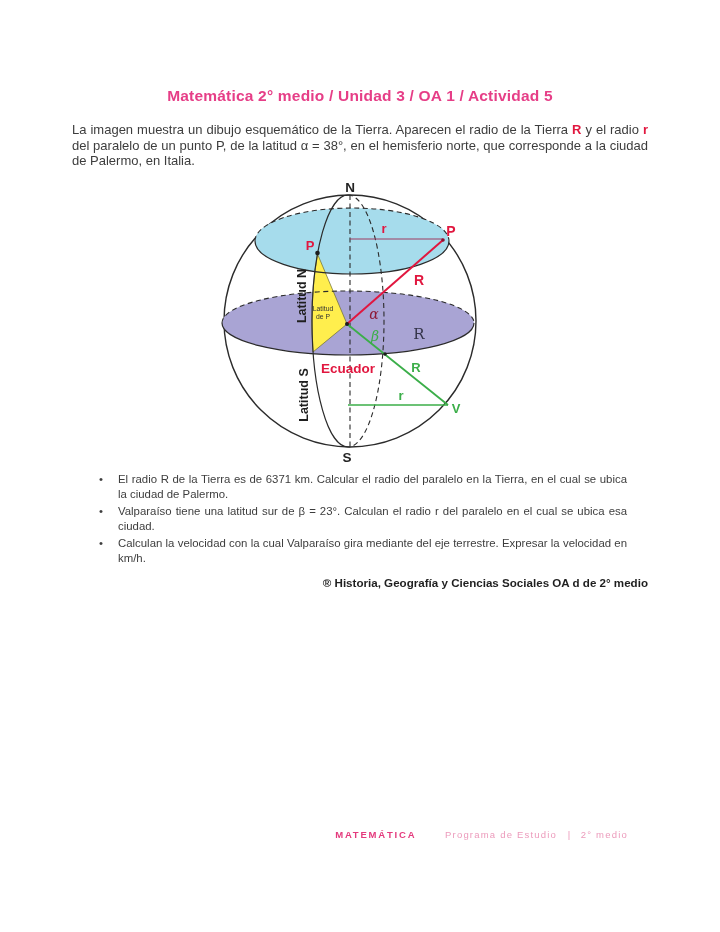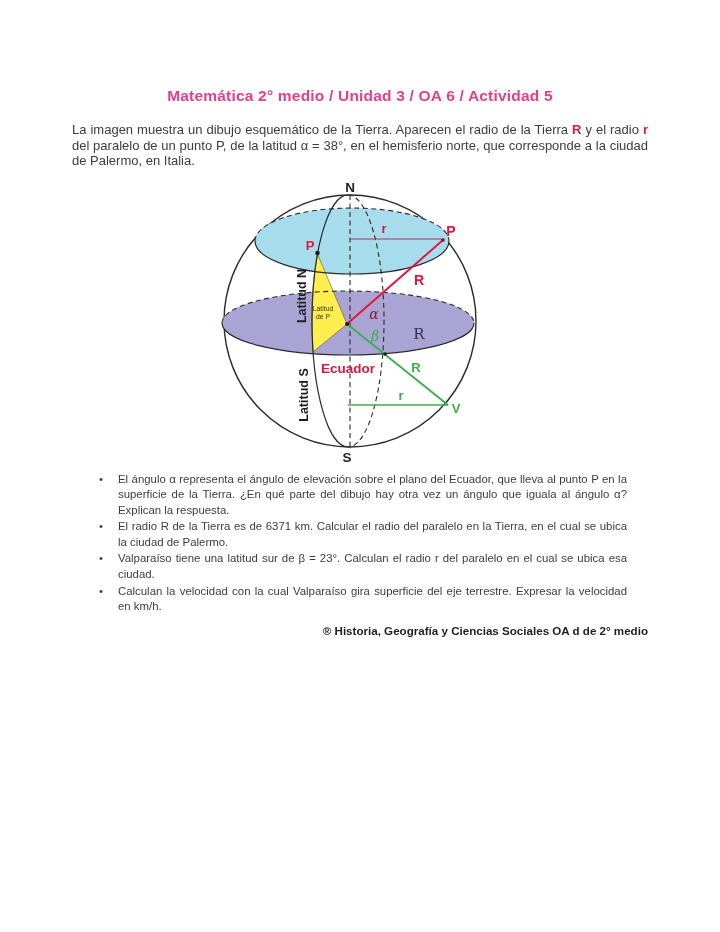--- a/index.html
+++ b/index.html
@@ -78,21 +78,21 @@
   .t-lat{font-size:12.5px;font-weight:bold;fill:#1f1f1f;}
   .t-wedge{font-size:6.8px;fill:#333333;}
   .solid{stroke:#2b2b2b;stroke-width:1.2;fill:none;}
   .dash{stroke:#2b2b2b;stroke-width:1.1;fill:none;stroke-dasharray:5 3.5;}
 </style>
 </head>
 <body>
 
 <div class="page">
 
-  <h1 class="page-title">Matemática 2° medio / Unidad 3 / OA 6 / Actividad 5</h1>
+  <h1 class="page-title">Matemática 2° medio / Unidad 3 / OA 1 / Actividad 5</h1>
 
   <p class="intro"><span>La imagen muestra un dibujo esquemático de la Tierra. Aparecen el radio de la Tierra </span><span class="red-b">R</span><span> y el radio </span><span class="red-b">r</span><span> del paralelo de un punto P, de la latitud α = 38°, en el hemisferio norte, que corresponde a la ciudad de Palermo, en Italia.</span></p>
 
   <div class="figure">
     <svg viewBox="225 175 290 295" width="290" height="295" xmlns="http://www.w3.org/2000/svg">
 
       <circle cx="360" cy="319" r="126" fill="#ffffff" stroke="#2b2b2b" stroke-width="1.4"></circle>
 
       <ellipse cx="358" cy="321" rx="126" ry="32" fill="#A9A4D4"></ellipse>
 
@@ -138,22 +138,27 @@
       <text x="411" y="398" text-anchor="middle" class="t-green" font-size="13">r</text>
       <text x="466" y="411" text-anchor="middle" class="t-green" font-size="13">V</text>
       <text transform="translate(316,294) rotate(-90)" text-anchor="middle" class="t-lat">Latitud N</text>
       <text transform="translate(318,393) rotate(-90)" text-anchor="middle" class="t-lat">Latitud S</text>
       <text x="333" y="309" text-anchor="middle" class="t-wedge">Latitud</text>
       <text x="333" y="317" text-anchor="middle" class="t-wedge">de P</text>
     </svg>
   </div>
 
   <ul class="bullets">
-    <li>El ángulo α representa el ángulo de elevación sobre el plano del Ecuador, que lleva al punto P en la superficie de la Tierra. ¿En qué parte del dibujo hay otra vez un ángulo que iguala al ángulo α? Explican la respuesta.</li>
     <li>El radio R de la Tierra es de 6371 km. Calcular el radio del paralelo en la Tierra, en el cual se ubica la ciudad de Palermo.</li>
     <li>Valparaíso tiene una latitud sur de β = 23°. Calculan el radio r del paralelo en el cual se ubica esa ciudad.</li>
-    <li>Calculan la velocidad con la cual Valparaíso gira superficie del eje terrestre. Expresar la velocidad en km/h.</li>
+    <li>Calculan la velocidad con la cual Valparaíso gira mediante del eje terrestre. Expresar la velocidad en km/h.</li>
   </ul>
 
   <p class="crossref"><span>®</span> <span>Historia, Geografía y Ciencias Sociales OA d de 2° medio</span></p>
 
+  <div class="page-footer">
+    <span class="footer-brand">MATEMÁTICA</span>
+    <span class="footer-light">Programa de Estudio</span>
+    <span class="footer-sep">|</span>
+    <span class="footer-level">2° medio</span>
+  </div>
 
 </div>
 
 </body></html>

